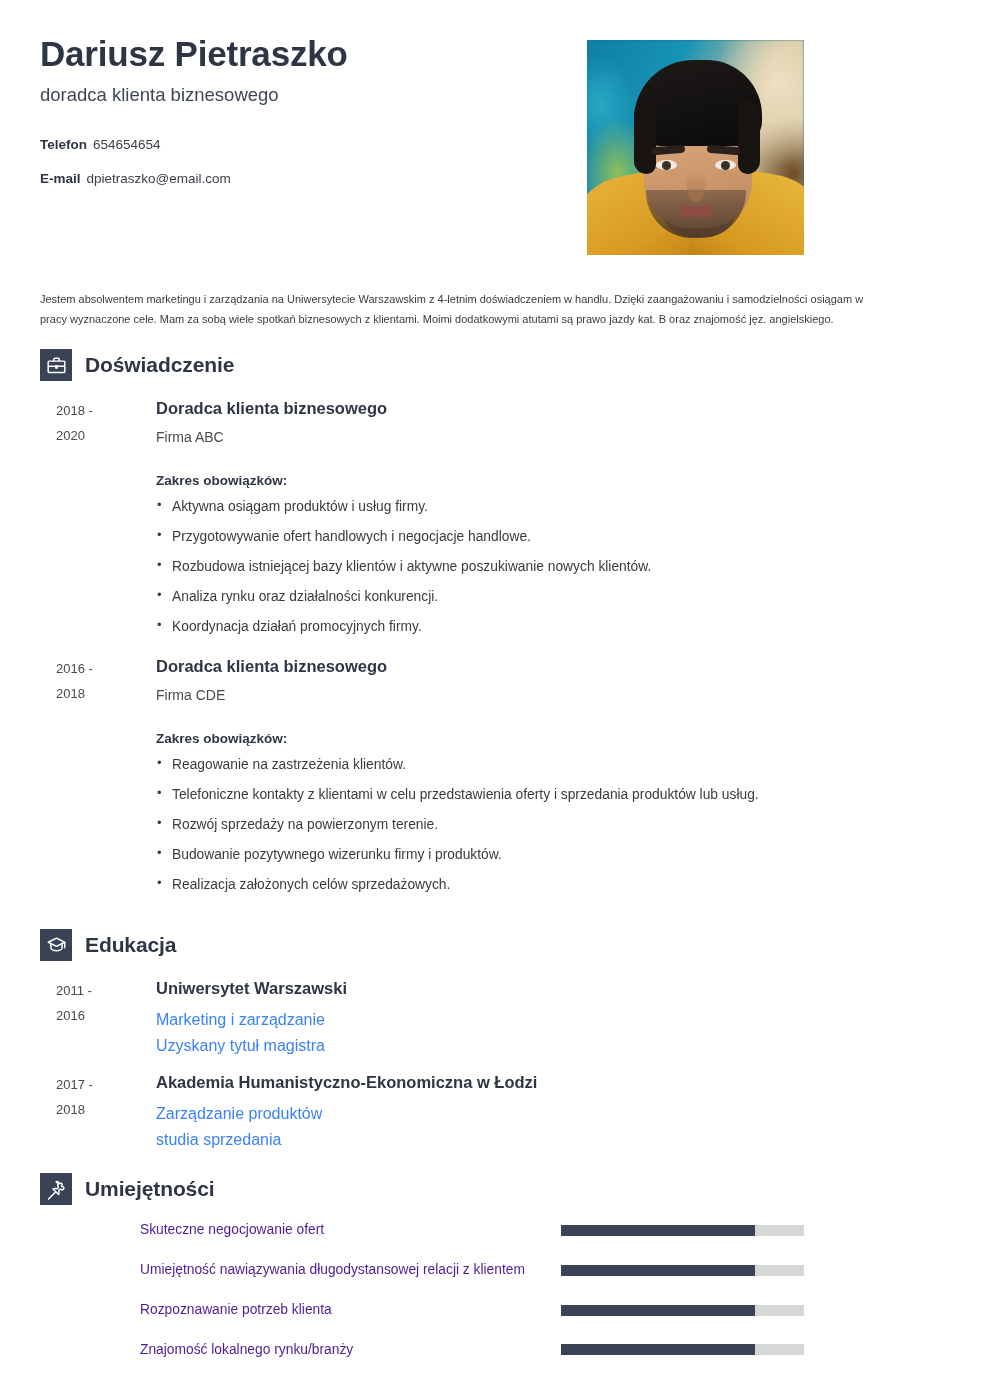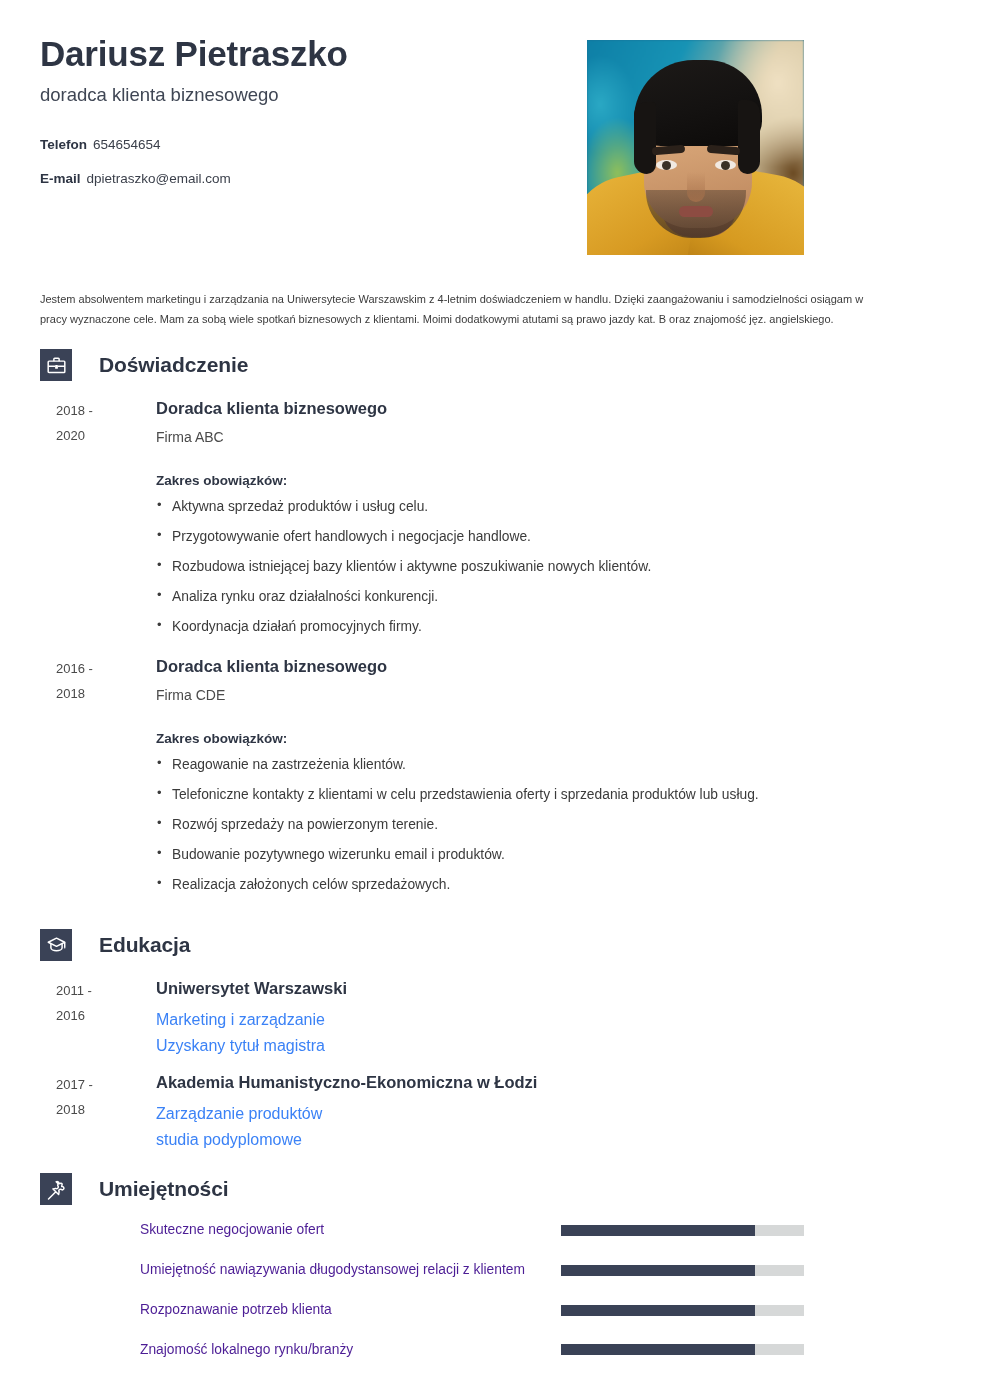--- a/index.html
+++ b/index.html
@@ -222,21 +222,21 @@
     line-height: 1.78;
     color: #3b3b3b;
     width: 835px;
   }
 
   
   .section { margin-top: 20px; }
   .section-head {
     display: flex;
     align-items: center;
-    gap: 27px;
+    gap: 13px;
     margin-bottom: 16px;
   }
   .section-icon {
     width: 32px;
     height: 32px;
     background: #3a4256;
     display: flex;
     align-items: center;
     justify-content: center;
     flex: 0 0 auto;
@@ -396,21 +396,21 @@
     <div class="entry">
       <div class="entry-dates">
         <span>2018 -</span>
         <span>2020</span>
       </div>
       <div class="entry-body">
         <div class="entry-title">Doradca klienta biznesowego</div>
         <div class="entry-sub">Firma ABC</div>
         <div class="duties-label">Zakres obowiązków:</div>
         <ul class="duties">
-          <li>Aktywna sprzedaż produktów i usług celu.</li>
+          <li>Aktywna osiągam produktów i usług firmy.</li>
           <li>Przygotowywanie ofert handlowych i negocjacje handlowe.</li>
           <li>Rozbudowa istniejącej bazy klientów i aktywne poszukiwanie nowych klientów.</li>
           <li>Analiza rynku oraz działalności konkurencji.</li>
           <li>Koordynacja działań promocyjnych firmy.</li>
         </ul>
       </div>
     </div>
 
     <div class="entry">
       <div class="entry-dates">
@@ -418,21 +418,21 @@
         <span>2018</span>
       </div>
       <div class="entry-body">
         <div class="entry-title">Doradca klienta biznesowego</div>
         <div class="entry-sub">Firma CDE</div>
         <div class="duties-label">Zakres obowiązków:</div>
         <ul class="duties">
           <li>Reagowanie na zastrzeżenia klientów.</li>
           <li>Telefoniczne kontakty z klientami w celu przedstawienia oferty i sprzedania produktów lub usług.</li>
           <li>Rozwój sprzedaży na powierzonym terenie.</li>
-          <li>Budowanie pozytywnego wizerunku email i produktów.</li>
+          <li>Budowanie pozytywnego wizerunku firmy i produktów.</li>
           <li>Realizacja założonych celów sprzedażowych.</li>
         </ul>
       </div>
     </div>
   </div>
 
   <div class="section">
     <div class="section-head">
       <div class="section-icon">
         <svg width="21" height="21" viewBox="0 0 24 24" fill="none" stroke="#ffffff" stroke-width="1.7" stroke-linejoin="round">
@@ -458,21 +458,21 @@
     </div>
 
     <div class="entry edu-entry">
       <div class="entry-dates">
         <span>2017 -</span>
         <span>2018</span>
       </div>
       <div class="entry-body">
         <div class="entry-title">Akademia Humanistyczno-Ekonomiczna w Łodzi</div>
         <div class="edu-line">Zarządzanie produktów</div>
-        <div class="edu-line">studia podyplomowe</div>
+        <div class="edu-line">studia sprzedania</div>
       </div>
     </div>
   </div>
 
   <div class="section">
     <div class="section-head">
       <div class="section-icon">
         <svg width="21" height="21" viewBox="0 0 24 24" fill="none" stroke="#ffffff" stroke-width="1.7" stroke-linejoin="round">
           <path d="M11.6 3.2a2 2 0 0 1 3 2.2l2.6-.5a1 1 0 0 1 1.2 1.1l-.5 2.6a2 2 0 0 1 2.2 3c-.6.8-1.8.9-2.6.3a1.9 1.9 0 0 0-2.5 2.7l-.6 3.1-3.2-3.2-8.3 8.3 8.3-8.3-3.2-3.2 3.1-.6a1.9 1.9 0 0 0 2.7-2.5c-.6-.8-.5-2 .3-2.6z"></path>
         </svg>

